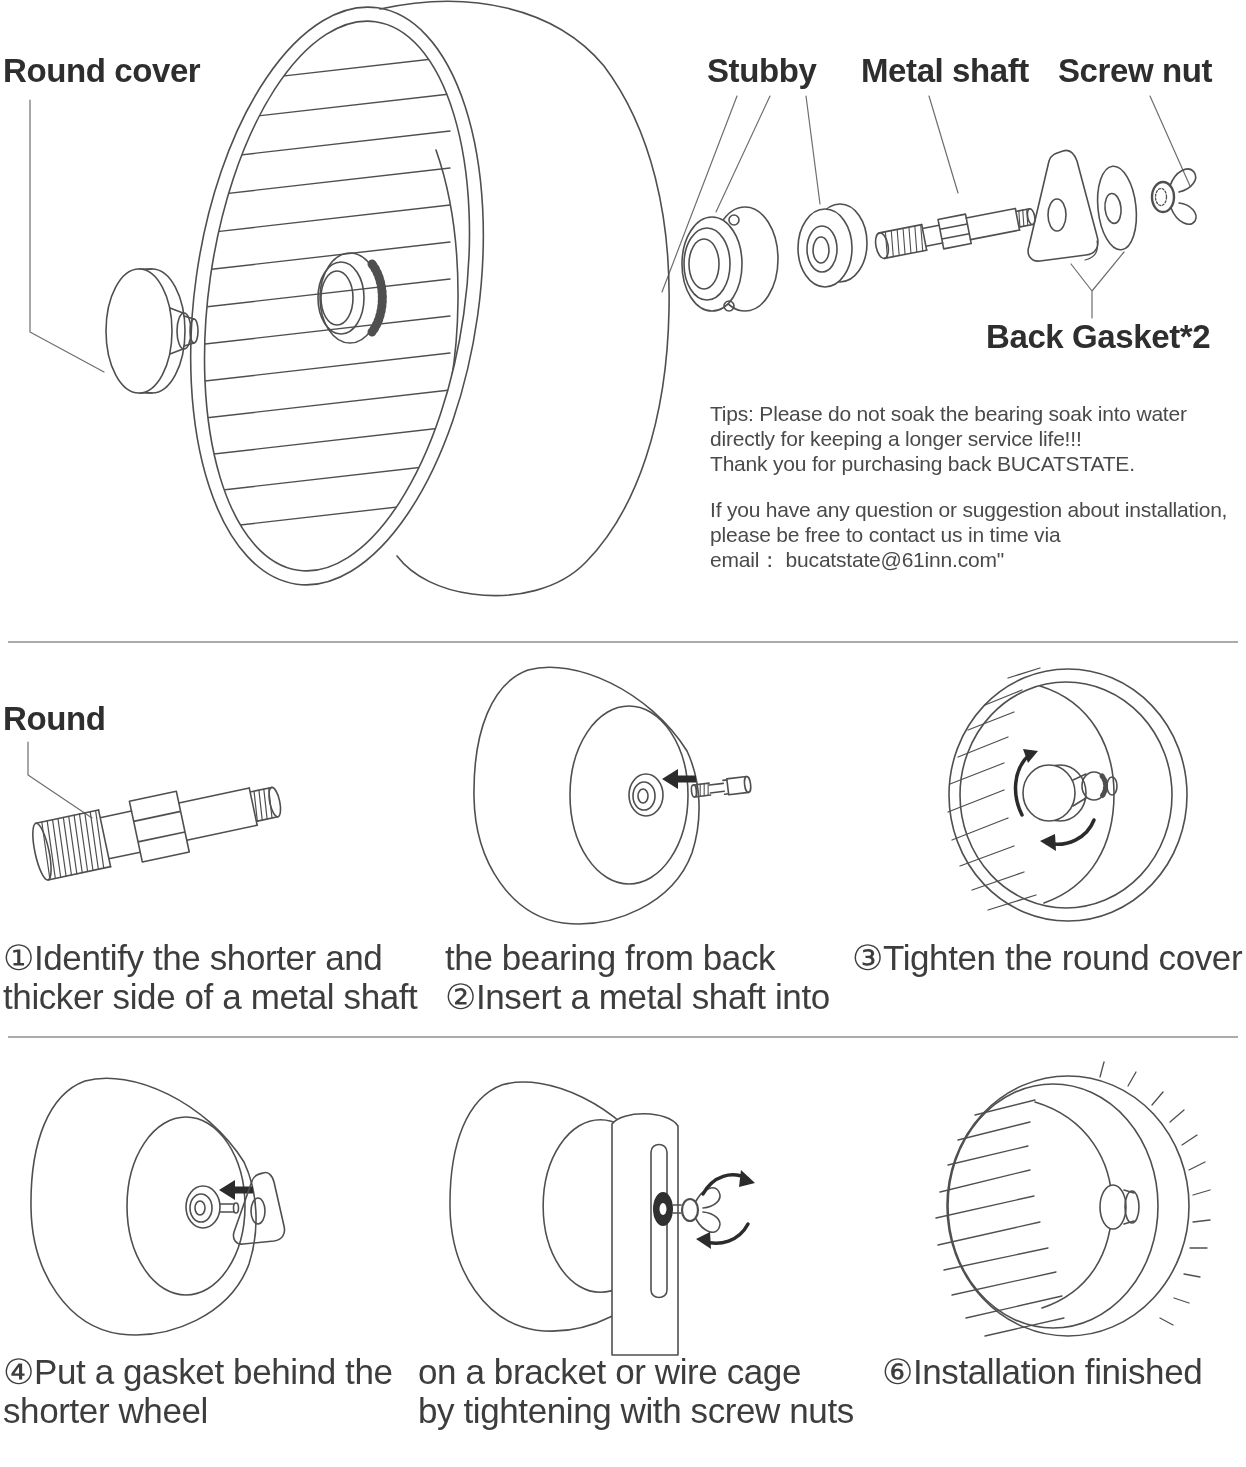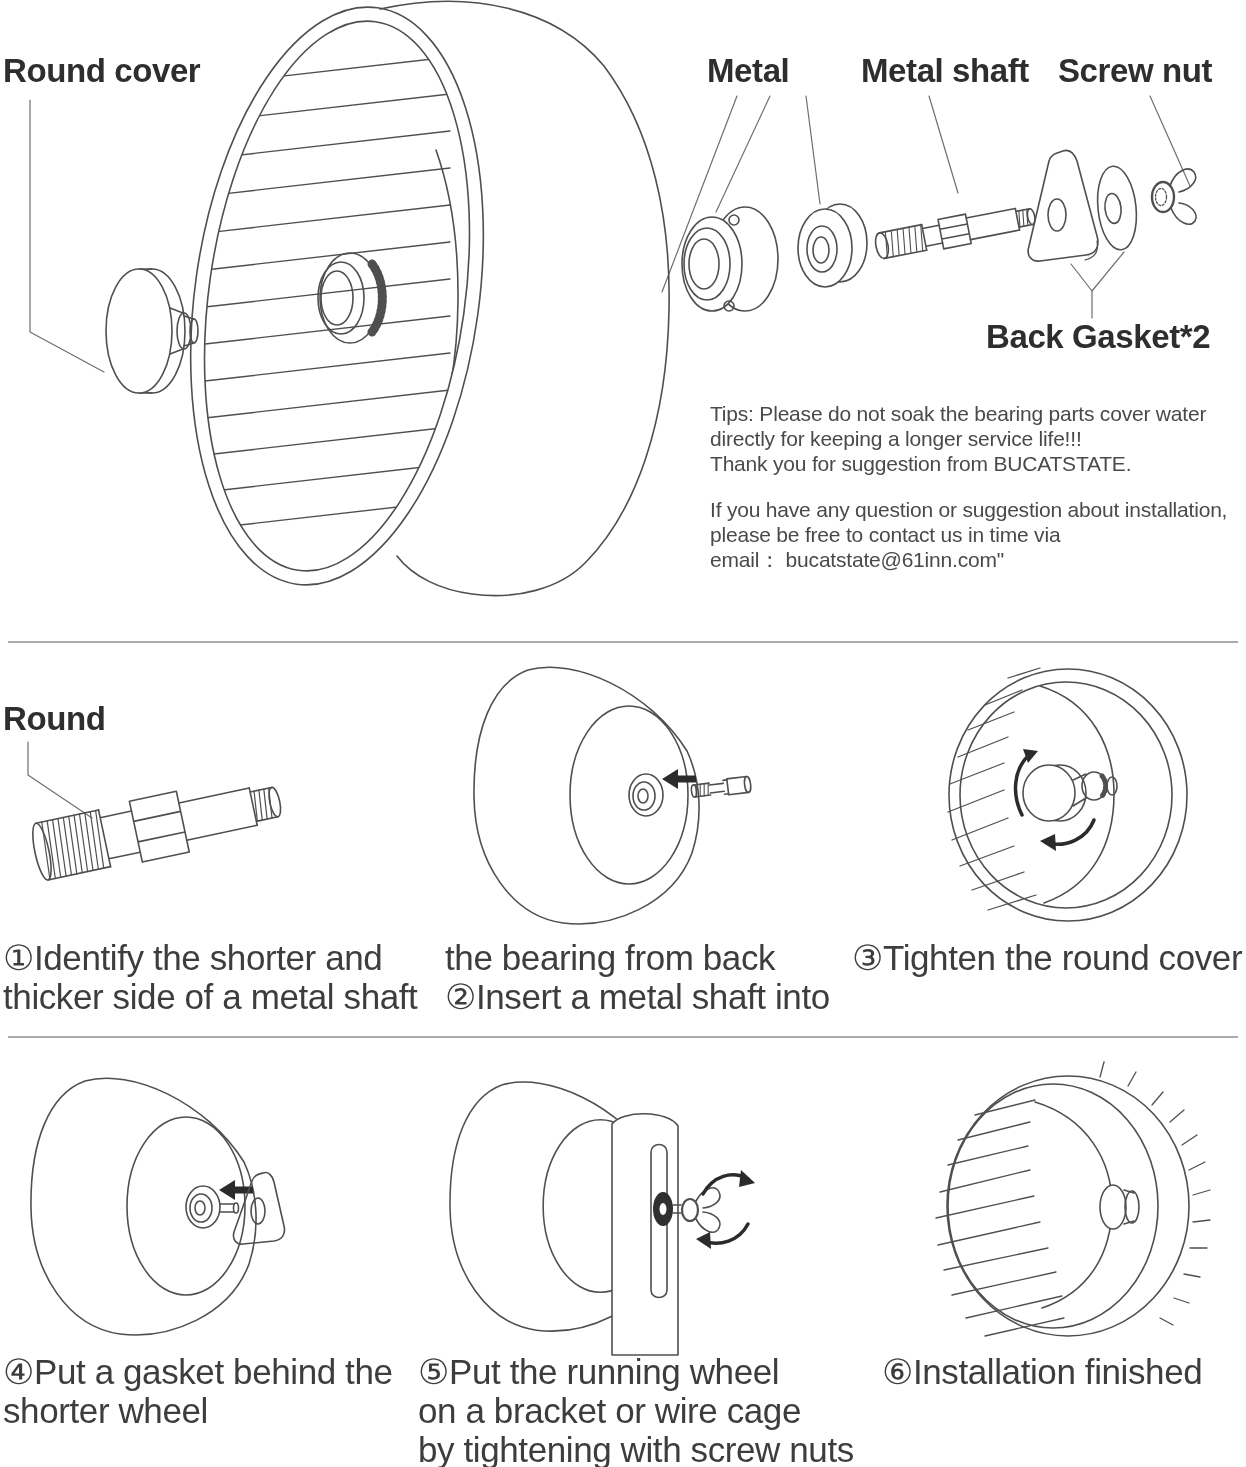--- a/index.html
+++ b/index.html
@@ -269,30 +269,30 @@
             <path d="M1174,1298 L1189,1303"></path>
           <path d="M1160,1318 L1173,1325"></path>
             <path d="M1128,1086 L1136,1072"></path>
             <path d="M1100,1077 L1104,1062"></path>
         </g>
       </g>
     </g>
   </svg>
 
   <div class="part-label" style="left:3px;top:52px">Round cover</div>
-  <div class="part-label" style="left:707px;top:52px">Metal</div>
+  <div class="part-label" style="left:707px;top:52px">Stubby</div>
   <div class="part-label" style="left:861px;top:52px">Metal shaft</div>
   <div class="part-label" style="left:1058px;top:52px">Screw nut</div>
   <div class="part-label" style="left:986px;top:318px">Back Gasket*2</div>
 
   <div class="tips">
     <div class="para">
-      <div>Tips: Please do not soak the bearing parts cover water</div>
+      <div>Tips: Please do not soak the bearing soak into water</div>
       <div>directly for keeping a longer service life!!!</div>
-      <div>Thank you for suggestion from BUCATSTATE.</div>
+      <div>Thank you for purchasing back BUCATSTATE.</div>
     </div>
     <div class="para">
       <div>If you have any question or suggestion about installation,</div>
       <div>please be free to contact us in time via</div>
       <div>email：  bucatstate@61inn.com"</div>
     </div>
   </div>
 
   <div class="part-label" style="left:3px;top:700px">Round</div>
 
@@ -305,21 +305,20 @@
     <div>②Insert a metal shaft into</div>
   </div>
   <div class="caption" style="left:852px;top:938px">
     <div>③Tighten the round cover</div>
   </div>
   <div class="caption" style="left:3px;top:1352px">
     <div>④Put a gasket behind the</div>
     <div>shorter wheel</div>
   </div>
   <div class="caption" style="left:418px;top:1352px">
-    <div>⑤Put the running wheel</div>
     <div>on a bracket or wire cage</div>
     <div>by tightening with screw nuts</div>
   </div>
   <div class="caption" style="left:882px;top:1352px">
     <div>⑥Installation finished</div>
   </div>
 
 </div>
 
 </body></html>

